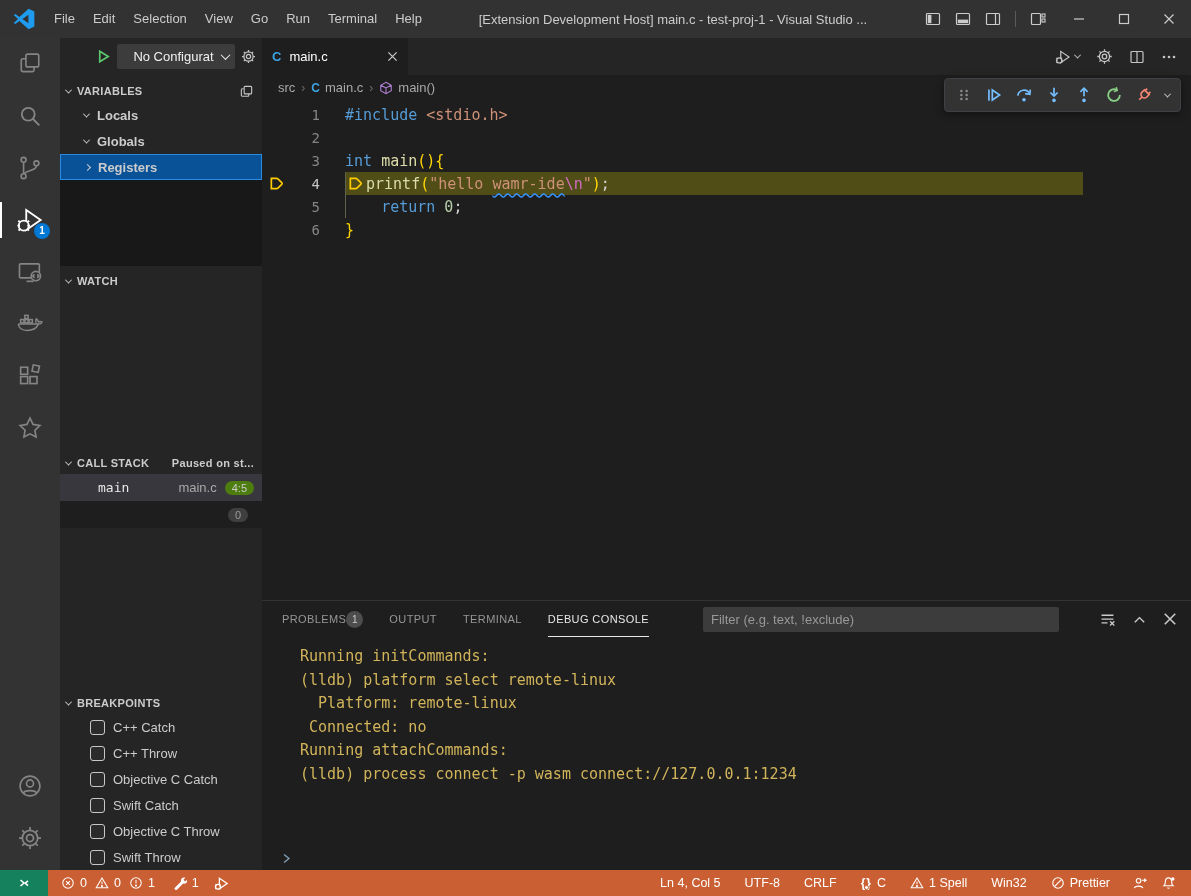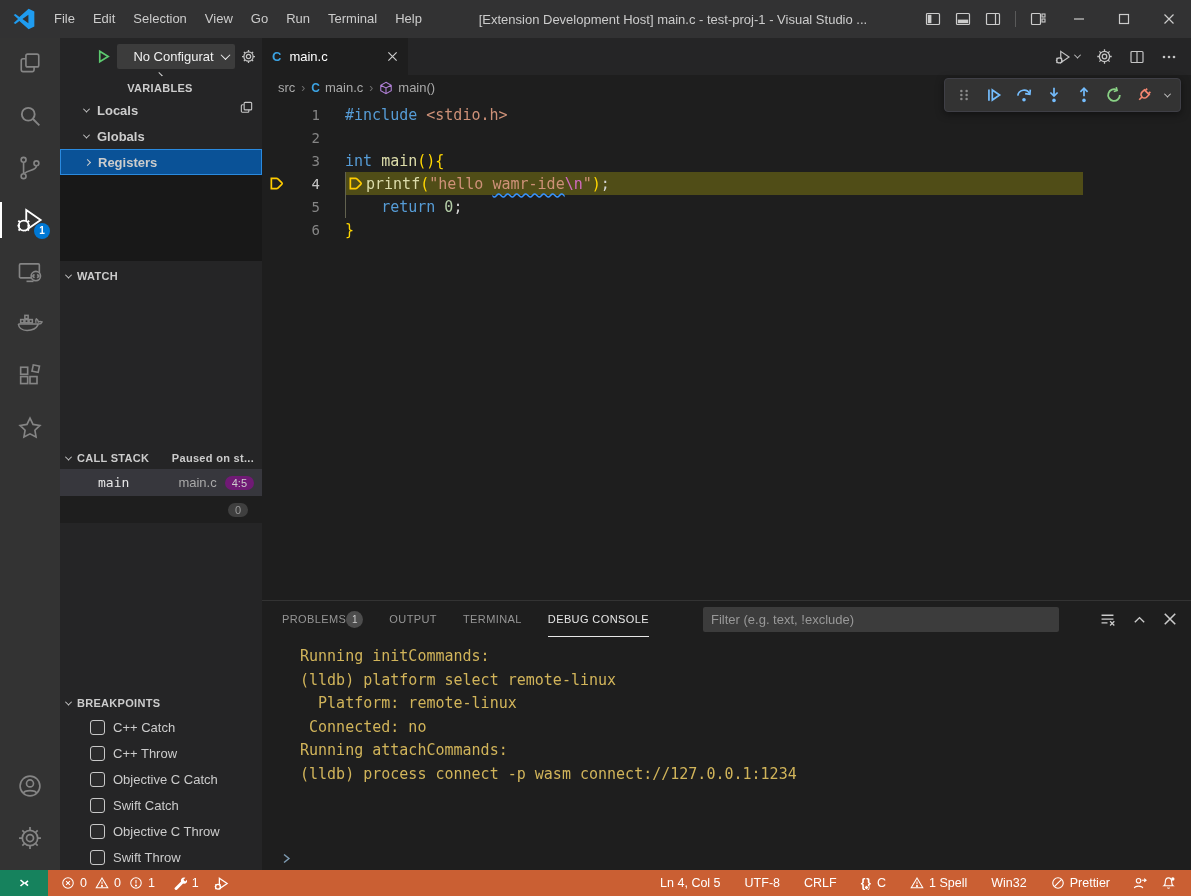--- a/index.html
+++ b/index.html
@@ -43,21 +43,21 @@
     padding:0 8px 0 6px; gap:6px; color:#cccccc; }
   .tree-row { height:26px; display:flex; align-items:center; gap:8px; padding-left:24px; font-size:13px; font-weight:bold; }
   .tree-row.selected { background:#0a5297; border:1px solid #2a8adf; }
   .vars-gap { height:86px; background:#181818; }
   .watch-body { height:160px; }
   .cs-head { }
   .cs-note { margin-left:auto; font-size:11px; font-weight:bold; color:#cccccc; }
   .cs-row { height:27px; background:#37373d; display:flex; align-items:center; padding:0 8px 0 38px; }
   .cs-fn { font-family:"DejaVu Sans Mono", monospace; font-size:13px; color:#e8e8e8; }
   .cs-file { margin-left:auto; font-size:13px; color:#a9a9a9; }
-  .pill { background:#701a75; color:#cccccc; border-radius:9px; font-size:11px; padding:1px 7px; margin-left:8px; }
+  .pill { background:#4d7c0f; color:#cccccc; border-radius:9px; font-size:11px; padding:1px 7px; margin-left:8px; }
   .cs-row2 { height:27px; background:#1e1e1e; display:flex; align-items:center; justify-content:flex-end; padding-right:14px; }
   .pill.dim { background:#3f3f3f; color:#9a9a9a; }
   .cs-gap { flex:1; }
   .bp-row { height:26px; display:flex; align-items:center; gap:8px; padding-left:30px; font-size:13px; font-weight:normal; }
   .cb { width:15px; height:15px; border:1.5px solid #c8c8c8; border-radius:3px; background:#2b2b2c; flex:0 0 15px; }
 
   
   .editorcol { flex:1; display:flex; flex-direction:column; position:relative; min-width:0; }
   .tabstrip { height:37px; background:#252526; display:flex; align-items:stretch; flex:0 0 37px; }
   .tab { width:146px; background:#1e1e1e; display:flex; align-items:center; gap:8px; padding:0 10px; }
@@ -266,21 +266,21 @@
         </div>
         <span>
           <svg width="15" height="15" viewBox="0 0 24 24" fill="none" stroke="#c5c5c5" stroke-width="2">
               <circle cx="12" cy="12" r="3.4"></circle>
               <circle cx="12" cy="12" r="7.4"></circle>
               <path d="M12 1.6 v3 M12 19.4 v3 M1.6 12 h3 M19.4 12 h3 M4.6 4.6 l2.2 2.2 M17.2 17.2 l2.2 2.2 M19.4 4.6 l-2.2 2.2 M6.8 17.2 l-2.2 2.2"></path>
             </svg>
         </span>
       </div>
 
-      <div class="sec-head" style="flex-direction:column;">
+      <div class="sec-head" style="margin-top:5px;">
         <span class="chev down sm"></span>
         <span>VARIABLES</span>
         <span style="margin-left:auto">
           <svg width="15" height="15" viewBox="0 0 16 16" fill="none" stroke="#c5c5c5" stroke-width="1.2">
               <rect x="5.5" y="2.5" width="8" height="8" rx="1"></rect>
               <path d="M10.5 10.5 V12 a1 1 0 0 1 -1 1 H3.5 a1 1 0 0 1 -1-1 V6 a1 1 0 0 1 1-1 H5"></path>
             </svg>
         </span>
       </div>
       <div class="tree-row">

